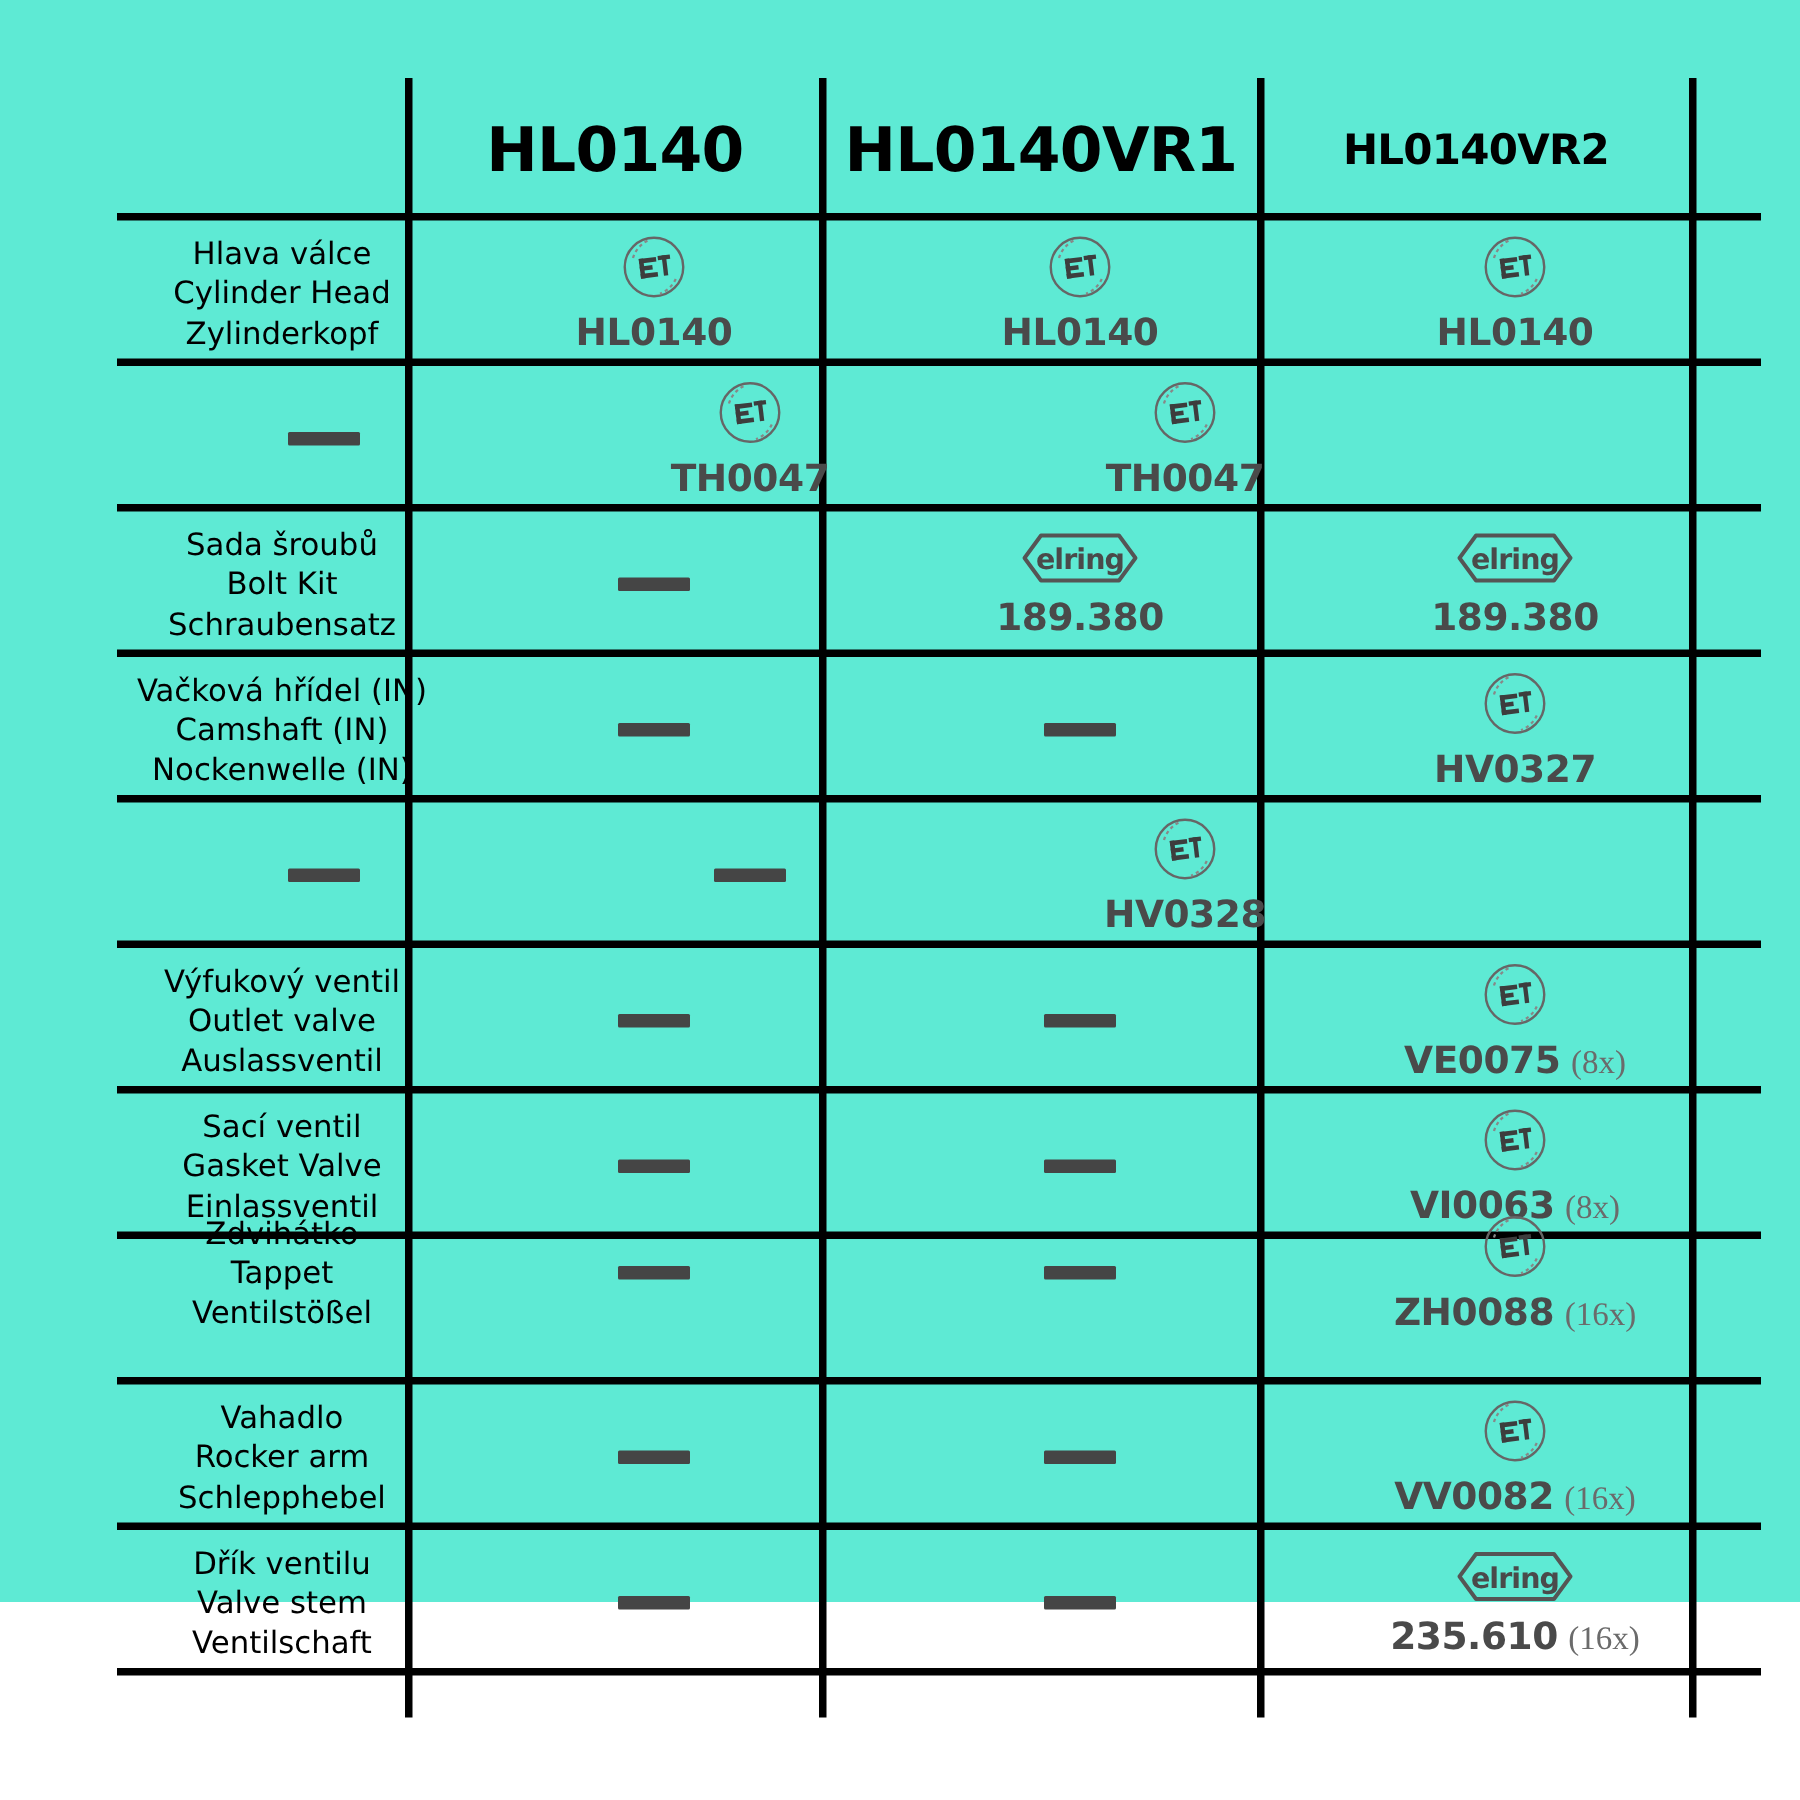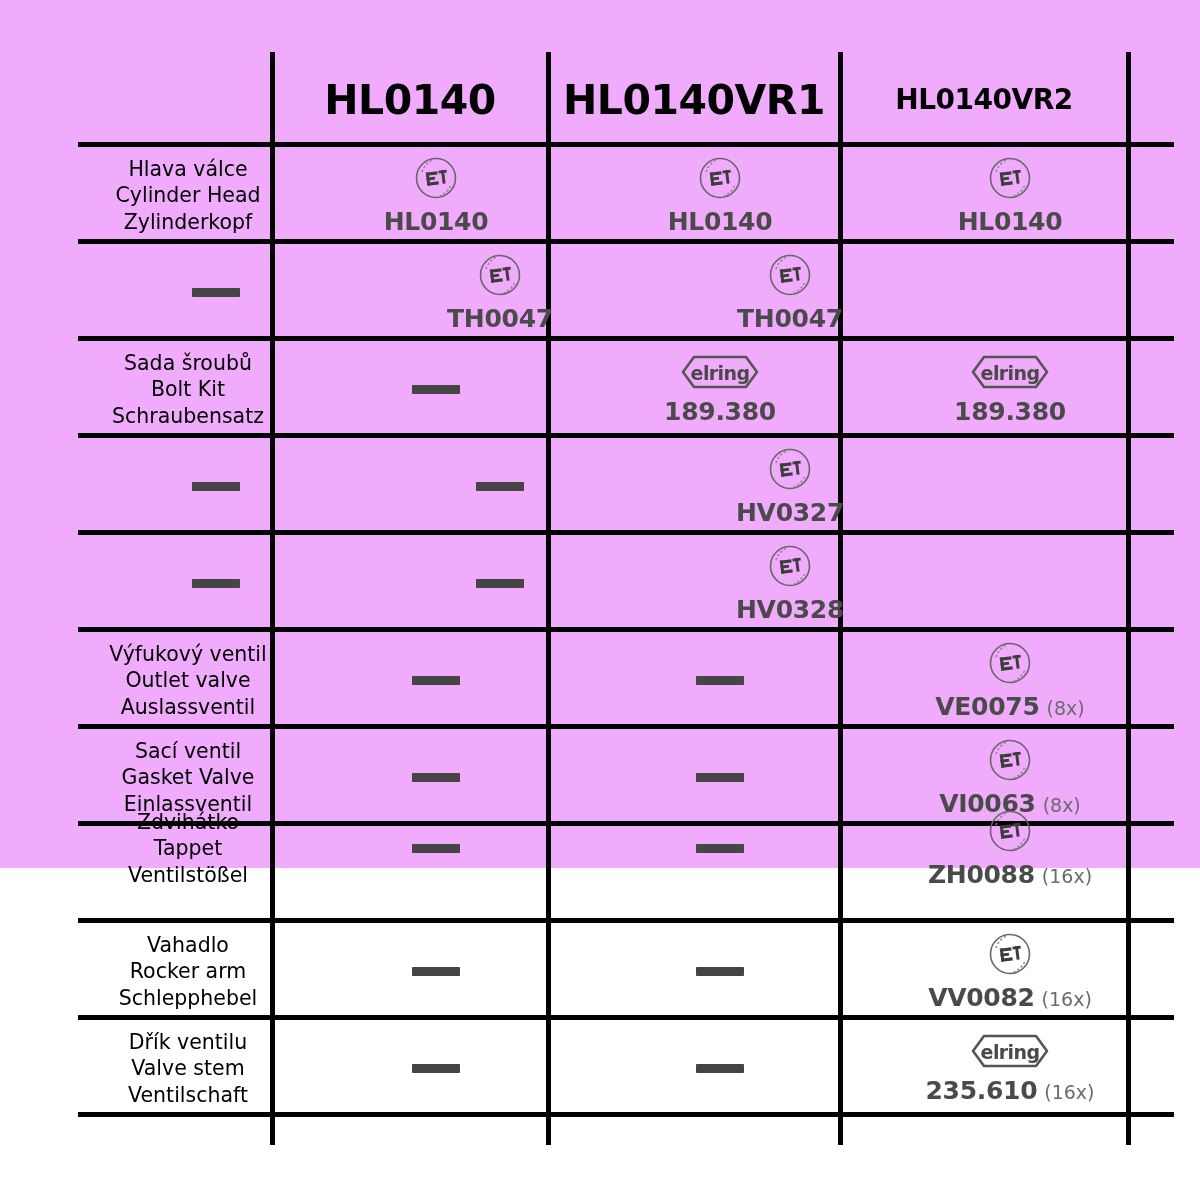--- a/index.html
+++ b/index.html
@@ -8,22 +8,22 @@
     width: 1200px;
     height: 1200px;
     background: #ffffff;
     font-family: "DejaVu Sans", "Liberation Sans", sans-serif;
     overflow: hidden;
   }
 
   #sheet {
     position: relative;
     width: 1200px;
-    height: 868px;
-    background: #f0abfc;
+    height: 1068px;
+    background: #5eead4;
   }
 
   
   .vrule {
     position: absolute;
     top: 52px;
     height: 1093px;
     width: 5px;
     background: #000000;
   }
@@ -117,24 +117,25 @@
     margin-top: 2px;
   }
   .partno {
     font-size: 25px;
     font-weight: bold;
     color: #4a4a4a;
     letter-spacing: -0.3px;
     white-space: nowrap;
   }
   .qty {
-    font-size: 19px;
+    font-size: 22px;
     font-weight: normal;
     color: #6b6b6b;
     white-space: nowrap;
+    font-family: Liberation Serif, serif;
   }
 
   .dash {
     width: 48px;
     height: 9px;
     background: #454545;
     border-radius: 1px;
   }
 </style>
 </head>
@@ -301,20 +302,27 @@
                 <text x="40" y="25.5" text-anchor="middle" font-family="DejaVu Sans, sans-serif" font-size="19" font-weight="bold" fill="#4a4a4a" letter-spacing="-0.6">elring</text>
               </svg></span>
             <div class="partline">
               <span class="partno">189.380</span>
             </div>
           </div>
         </div>
       </div>
       <div class="hrule" style="top:433px"></div>
       <div class="row" style="top:438px">
+        <div class="cell c-label">
+          <div class="label-lines">
+            <div>Vačková hřídel (IN)</div>
+            <div>Camshaft (IN)</div>
+            <div>Nockenwelle (IN)</div>
+          </div>
+        </div>
         <div class="cell c-v1">
           <span class="dash"></span>
         </div>
         <div class="cell c-v2">
           <span class="dash"></span>
         </div>
         <div class="cell c-v3">
           <div class="badge-wrap">
             <span class="logo"><svg width="44" height="44" viewBox="0 0 44 44">
                 <circle cx="22" cy="22" r="19.5" fill="none" stroke="#666" stroke-width="1.6"></circle>

